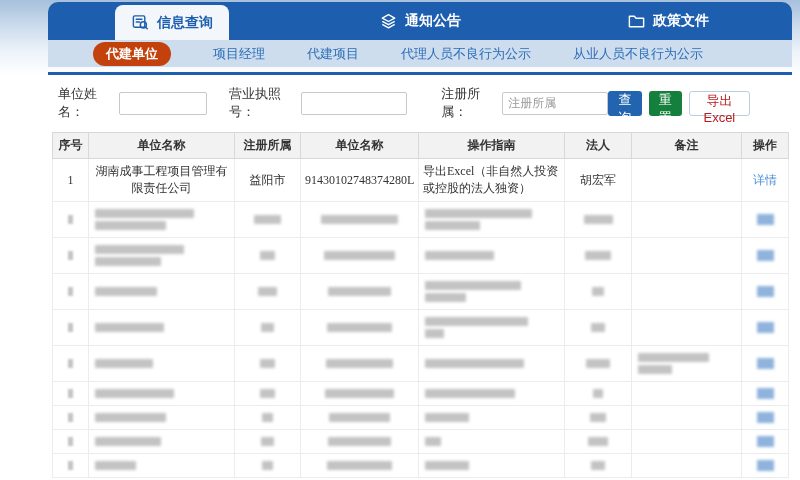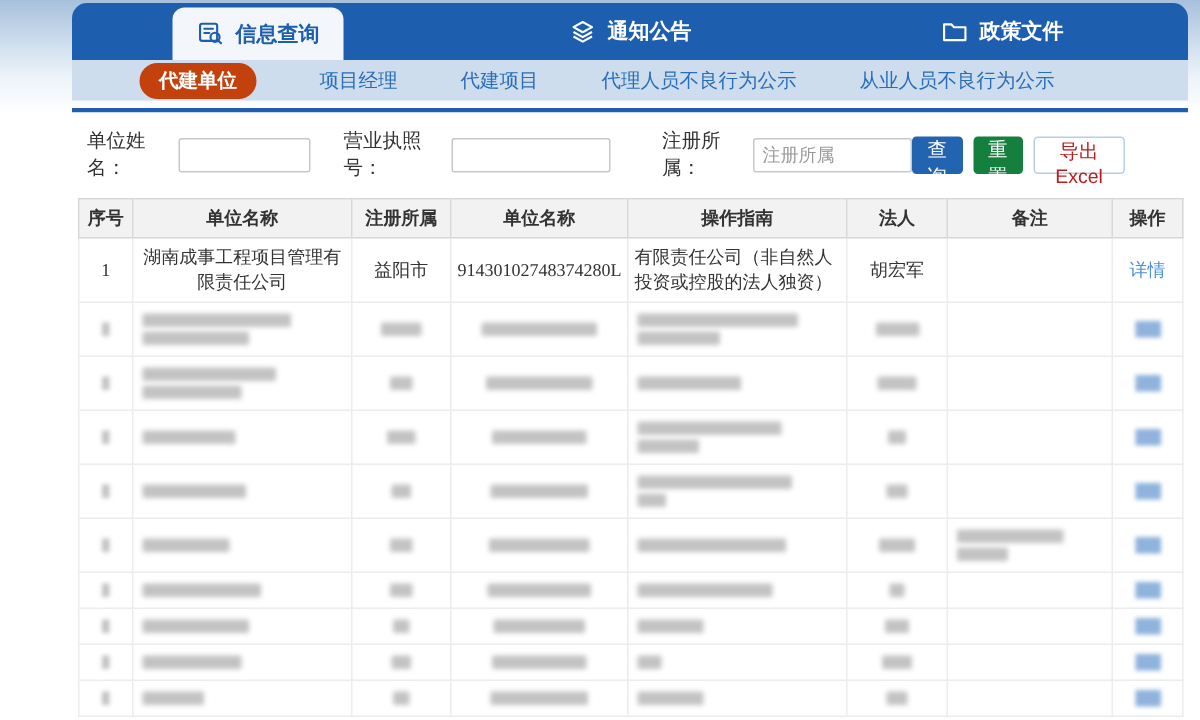--- a/index.html
+++ b/index.html
@@ -137,21 +137,21 @@
         <th>备注</th>
         <th>操作</th>
       </tr>
     </thead>
     <tbody>
         <tr class="row-data">
           <td class="c-seq">1</td>
           <td class="c-name">湖南成事工程项目管理有限责任公司</td>
           <td class="c-region">益阳市</td>
           <td class="c-license">91430102748374280L</td>
-          <td class="c-econ">有限责任公司（非自然人投资或控股的法人独资）</td>
+          <td class="c-econ">导出Excel（非自然人投资或控股的法人独资）</td>
           <td class="c-legal">胡宏军</td>
           <td class="c-remark"></td>
           <td class="c-action"><a class="detail-link">详情</a></td>
         </tr>
         <tr>
           <td class="c-seq">
             <div class="blur-seq"></div>
           </td>
           <td class="c-name">
             <div class="blur-bar" style="width: 72%;"></div>

